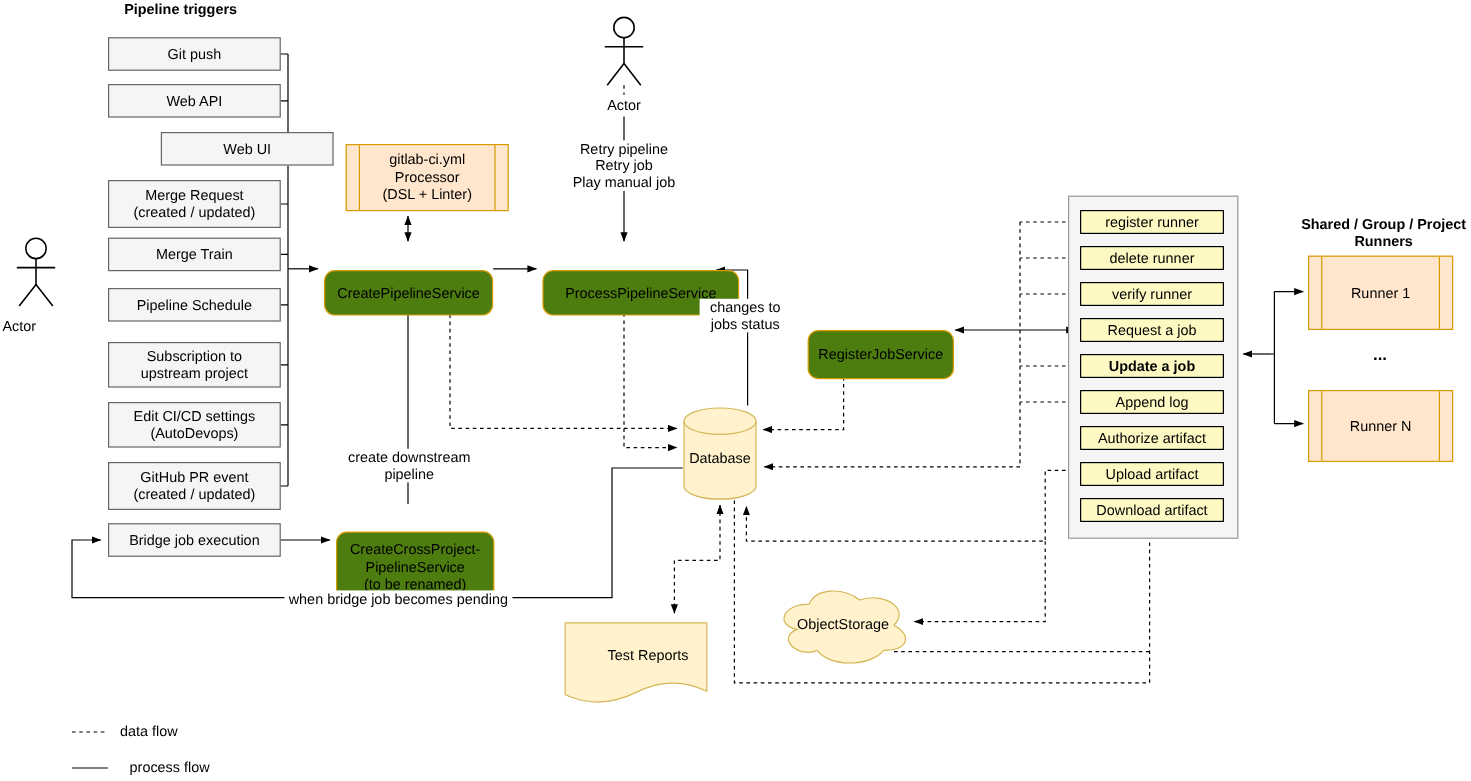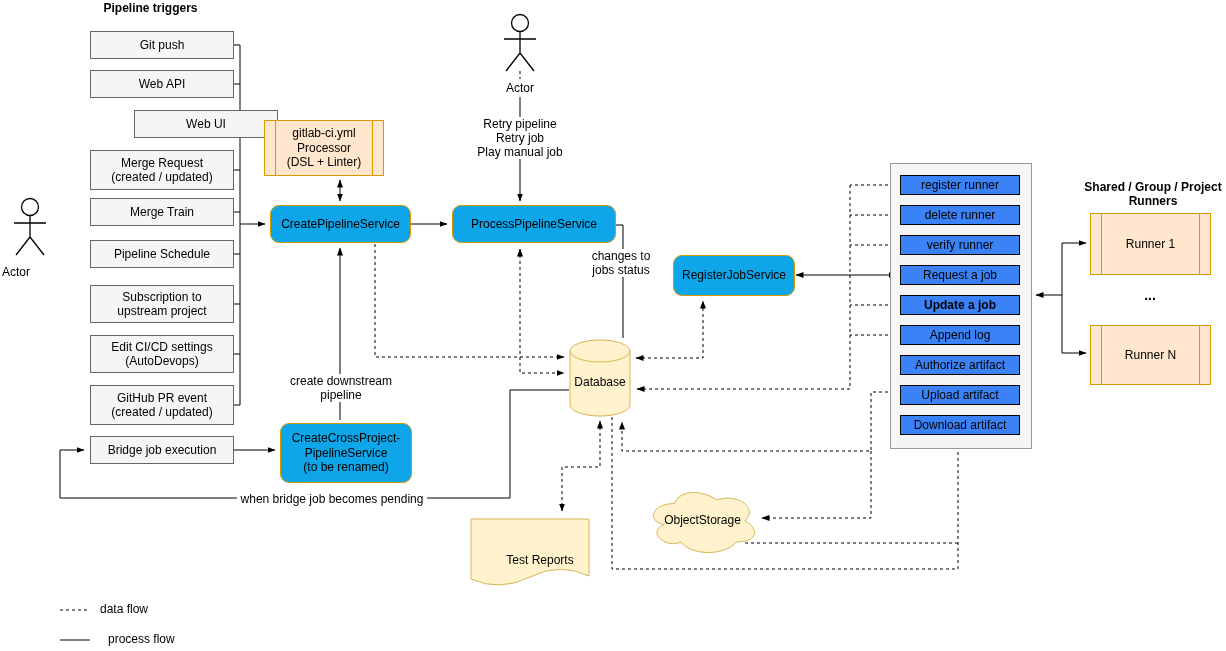--- a/index.html
+++ b/index.html
@@ -2,28 +2,28 @@
 <html><head>
 <meta charset="utf-8">
 <style>
   html,body{margin:0;padding:0;background:#fff;}
   .stage{position:relative;width:1226px;height:651px;background:#fff;overflow:hidden;
          font-family:"Liberation Sans",sans-serif;font-size:12px;color:#000;}
   .stage svg.connectors{position:absolute;left:0;top:0;z-index:0;}
   .box{position:absolute;display:flex;align-items:center;justify-content:center;
        text-align:center;white-space:pre-line;line-height:1.2;box-sizing:border-box;z-index:1;}
   .trigger{left:90px;width:144px;background:#f5f5f5;border:1px solid #666;}
-  .svc{background:#0ea5e9;border:1px solid #d79b00;border-radius:9px;}
+  .svc{background:#4d7c0f;border:1px solid #d79b00;border-radius:9px;margin-top:20px;}
   .proc{background:#ffe6cc;border:1px solid #d79b00;}
   .proc::before,.proc::after{content:"";position:absolute;top:0;bottom:0;width:0;
        border-left:1px solid #d79b00;}
   .proc::before{left:10px;}
   .proc::after{right:10px;}
   .gw{position:absolute;background:#f5f5f5;border:1px solid #999;z-index:1;}
-  .ep{left:900px;width:120px;height:20px;background:#3b82f6;border:1px solid #000;z-index:2;}
+  .ep{left:900px;width:120px;height:20px;background:#fef9c3;border:1px solid #000;z-index:2;}
   .shapebox{position:absolute;z-index:1;}
   .shapebox svg{display:block;}
   .shapelbl{position:absolute;left:0;right:0;text-align:center;white-space:pre-line;z-index:2;}
   .lbl{position:absolute;text-align:center;white-space:pre-line;line-height:1.18;z-index:2;}
   .onwire{background:#fff;}
   .bold{font-weight:bold;}
 </style>
 </head>
 <body>
 
@@ -99,21 +99,21 @@
   <div class="box trigger" style="top:240px;height:28px;">Pipeline Schedule</div>
   <div class="box trigger" style="top:198px;height:28px;">Merge Train</div>
   <div class="box trigger" style="top:285px;height:38px;">Subscription to
 upstream project</div>
   <div class="box trigger" style="top:335px;height:38px;">Edit CI/CD settings
 (AutoDevops)</div>
   <div class="box trigger" style="top:385px;height:40px;">GitHub PR event
 (created / updated)</div>
   <div class="box trigger" style="top:436px;height:28px;">Bridge job execution</div>
 
-  <div class="box proc" style="left:264px;top:120px;width:120px;height:56px;">gitlab-ci.yml
+  <div class="box proc" style="left:288px;top:120px;width:136px;height:56px;">gitlab-ci.yml
 Processor
 (DSL + Linter)</div>
   <div class="box svc" style="left:270px;top:205px;width:141px;height:38px;">CreatePipelineService</div>
   <div class="box svc" style="left:452px;top:205px;width:164px;height:38px;">ProcessPipelineService</div>
   <div class="box svc" style="left:673px;top:255px;width:122px;height:41px;">RegisterJobService</div>
   <div class="box svc" style="left:280px;top:423px;width:132px;height:60px;">CreateCrossProject-
 PipelineService
 (to be renamed)</div>
 
   <div class="shapebox" style="left:569px;top:339px;width:62px;height:78px;">
@@ -121,21 +121,21 @@
       <path d="M1 12 A30 11 0 0 1 61 12 V66 A30 11 0 0 1 1 66 Z" fill="#fff2cc" stroke="#d6b656"></path>
       <path d="M1 12 A30 11 0 0 0 61 12" fill="none" stroke="#d6b656"></path>
     </svg>
     <div class="shapelbl" style="top:36px;">Database</div>
   </div>
 
   <div class="shapebox" style="left:470px;top:518px;width:120px;height:75px;">
     <svg width="120" height="75" viewBox="0 0 120 75">
       <path d="M1 1 H119 V58 Q90 44 60 59 Q30 74 1 61 Z" fill="#fff2cc" stroke="#d6b656"></path>
     </svg>
-    <div class="shapelbl" style="top:35px;margin-left:20px;">Test Reports</div>
+    <div class="shapelbl" style="top:21px;margin-left:20px;">Test Reports</div>
   </div>
 
   <div class="shapebox" style="left:645px;top:485px;width:115px;height:72px;">
     <svg width="115" height="72" viewBox="0 0 115 72">
       <g transform="translate(1,1)">
         <path d="M28.3 17.5 C5.7 17.5 0 35 18.1 38.5 C0 46.2 20.3 63 35 56 C45.2 70 79.1 70 90.4 56 C113 56 113 42 98.9 35 C113 21 90.4 7 70.6 14 C56.5 3.5 33.9 3.5 28.3 17.5 Z" fill="#fff2cc" stroke="#d6b656"></path>
       </g>
     </svg>
     <div class="shapelbl" style="top:28px;">ObjectStorage</div>
   </div>

